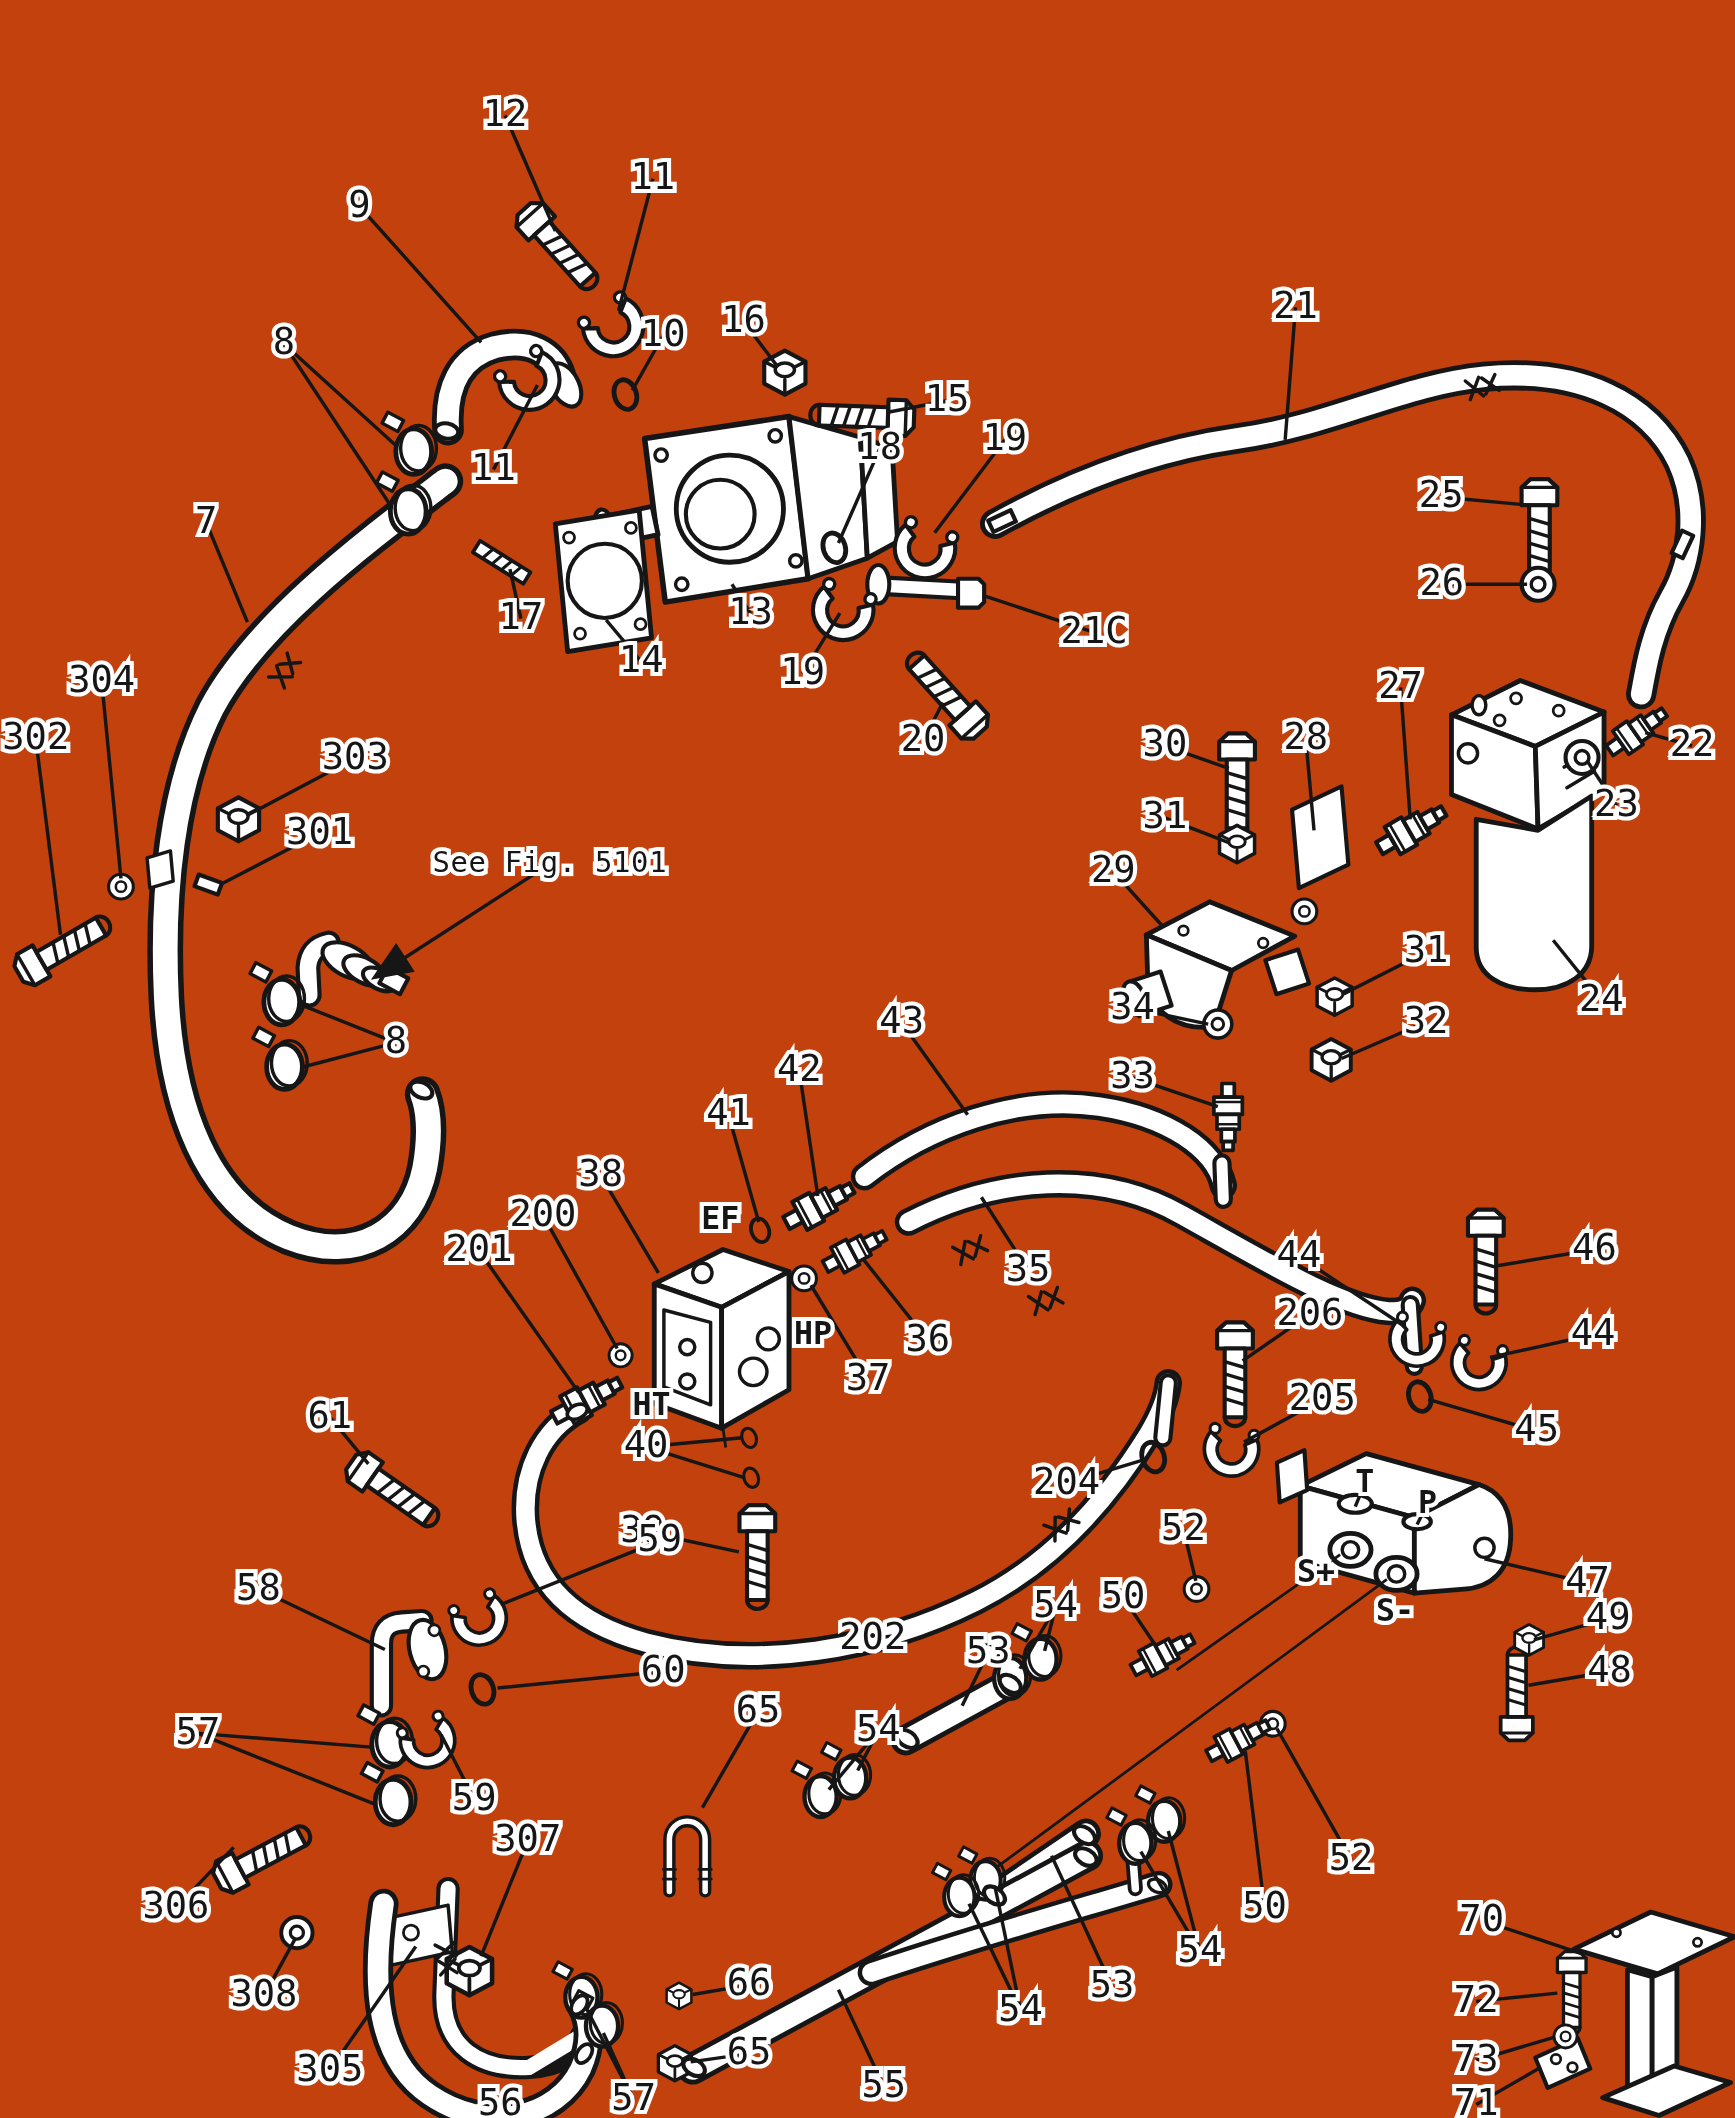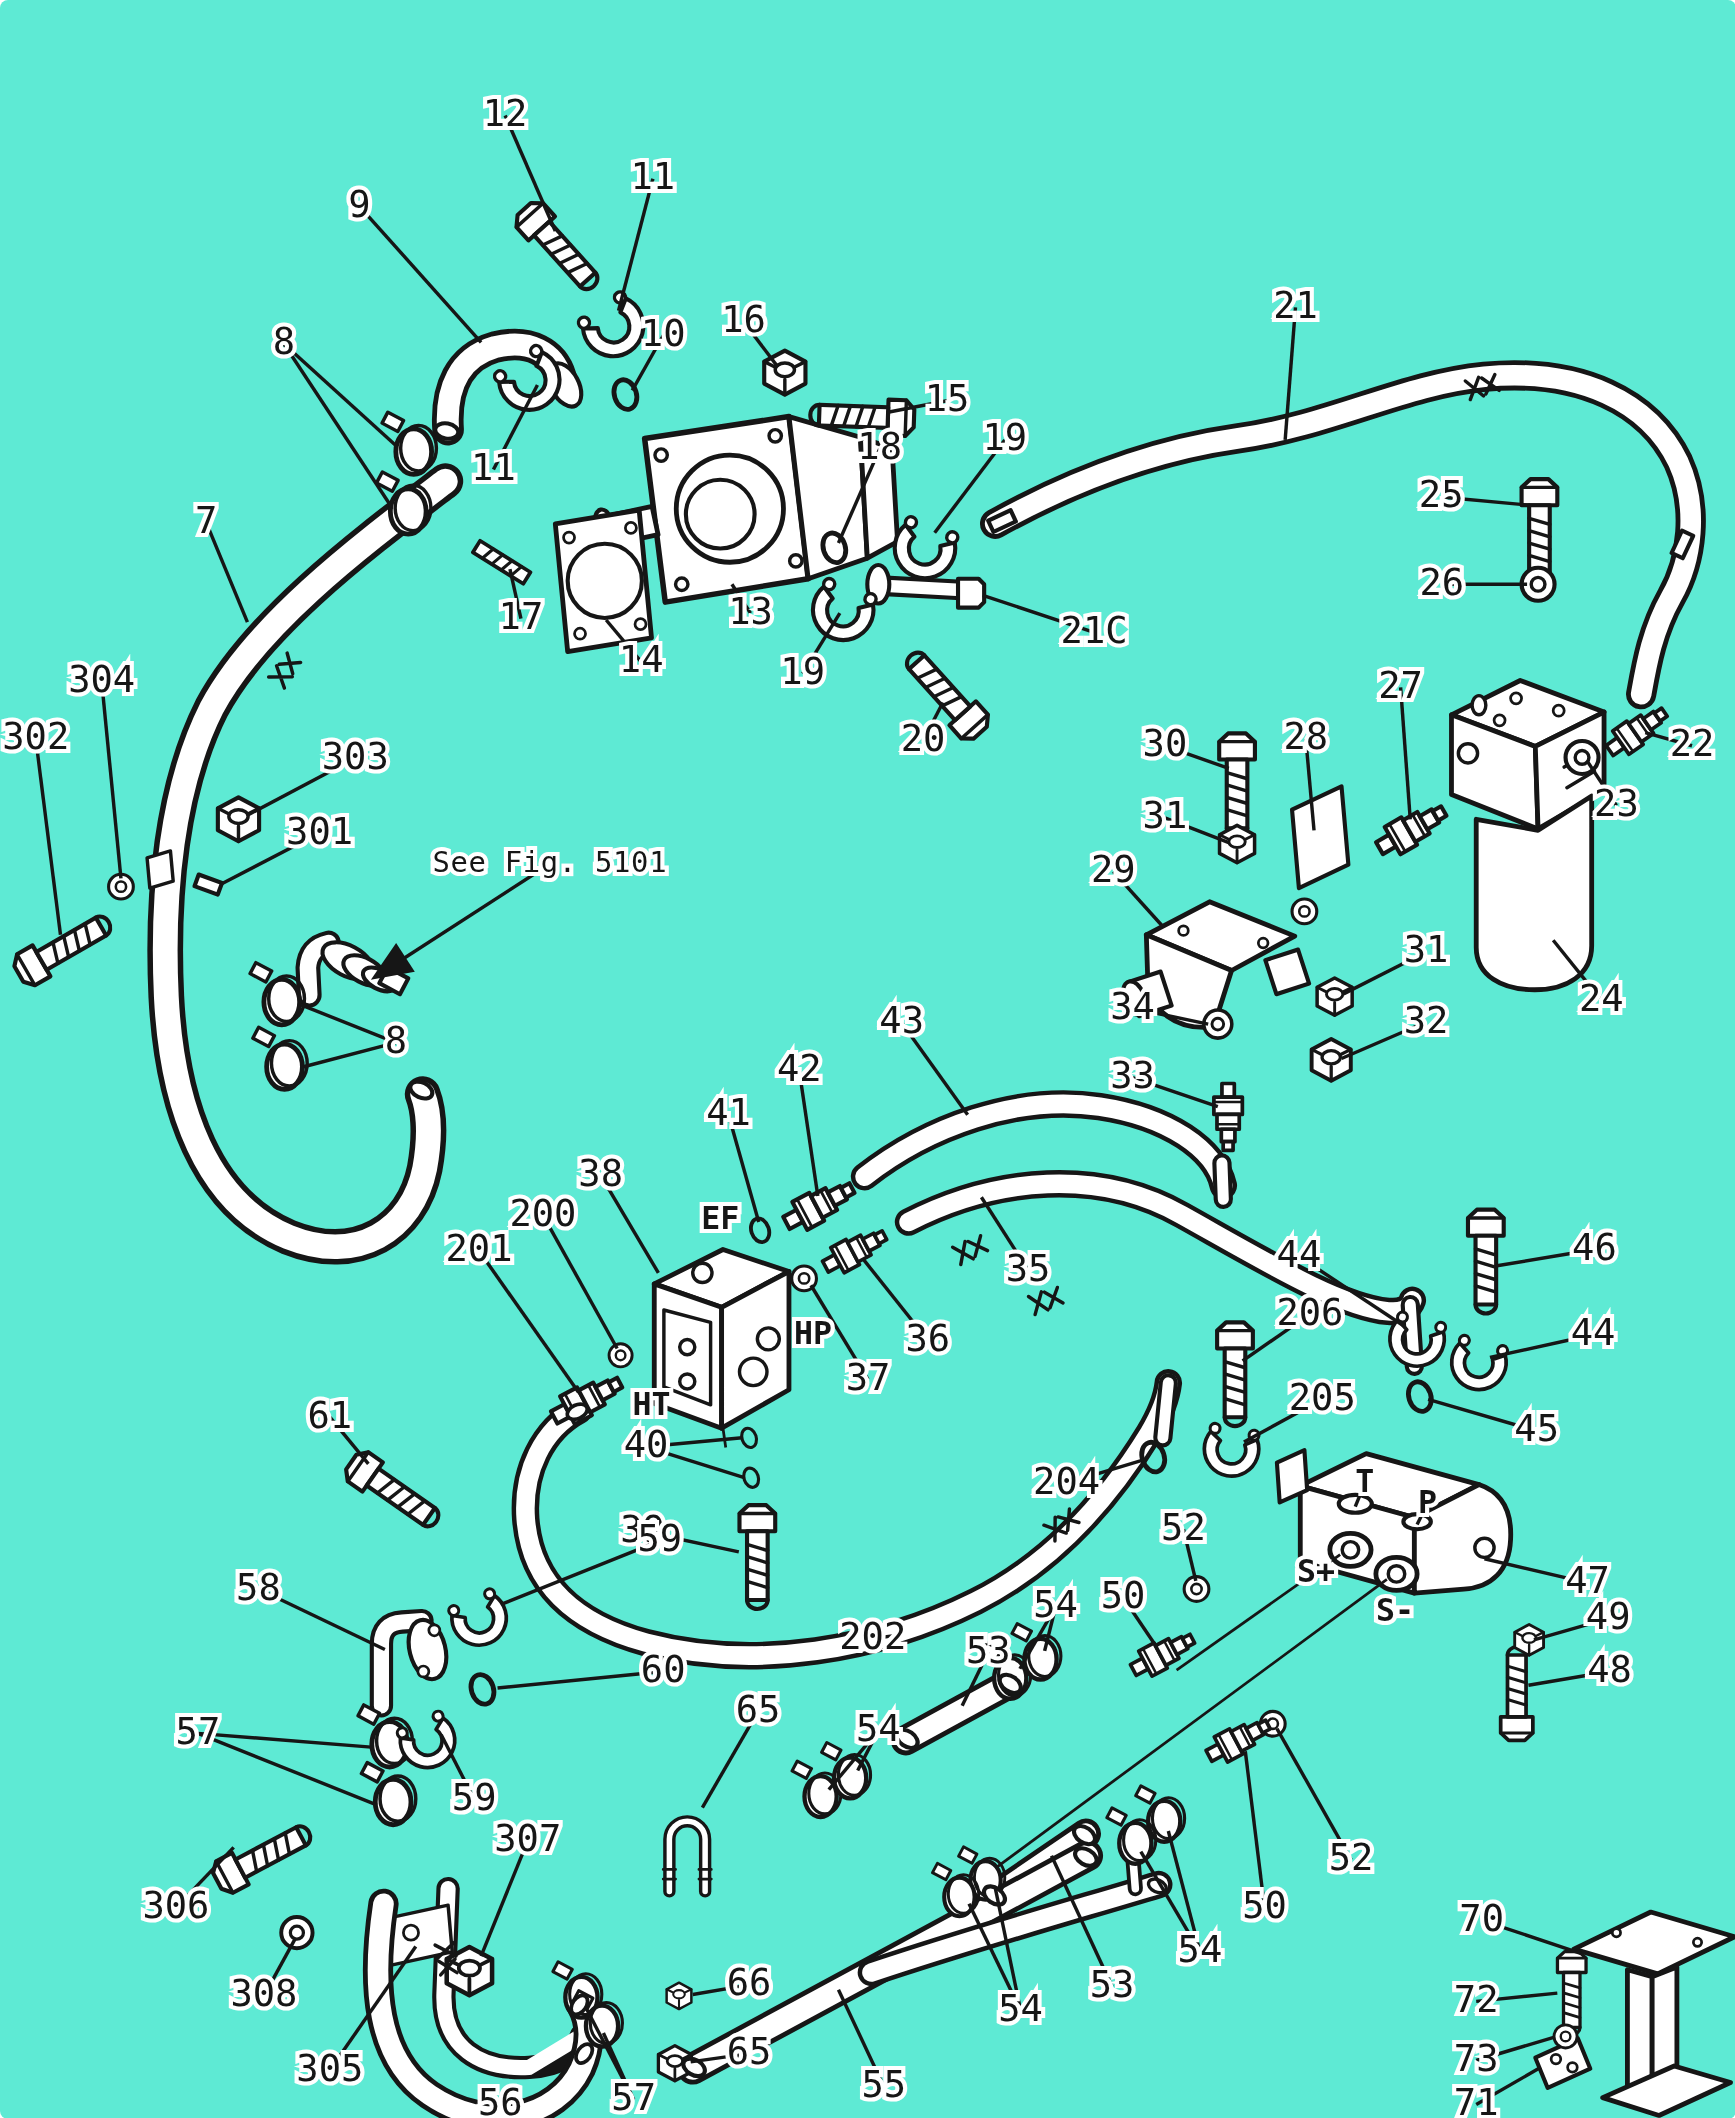--- a/index.html
+++ b/index.html
@@ -1,18 +1,18 @@
 <!DOCTYPE html>
 <html style="font-size:11px"><head>
 <meta charset="utf-8">
 <style>
   html,body{margin:0;padding:0;background:#fff;}
   body{width:1736px;height:2119px;overflow:hidden;
        font-family:"DejaVu Sans Mono","Liberation Mono",monospace;}
-  .stage{position:relative;width:1736px;height:2119px;background:#5eead4;border-radius:8px;}
+  .stage{position:relative;width:1736px;height:2119px;background:#c2410c;}
   svg{position:absolute;left:0;top:0;}
   
   .ink{stroke:#161616;fill:none;stroke-linecap:round;stroke-linejoin:round;}
   .solid{fill:#fff;stroke:#161616;stroke-linejoin:round;}
   .t-out{stroke:#161616;fill:none;stroke-linecap:round;}
   .t-in{stroke:#ffffff;fill:none;stroke-linecap:round;}
   .thin{stroke:#161616;stroke-width:4;fill:none;}
   text{fill:#161616;paint-order:stroke;stroke:#ffffff;stroke-width:12;
        font-family:"DejaVu Sans Mono","Liberation Mono",monospace;}
   text.part{font-size:54px;}

